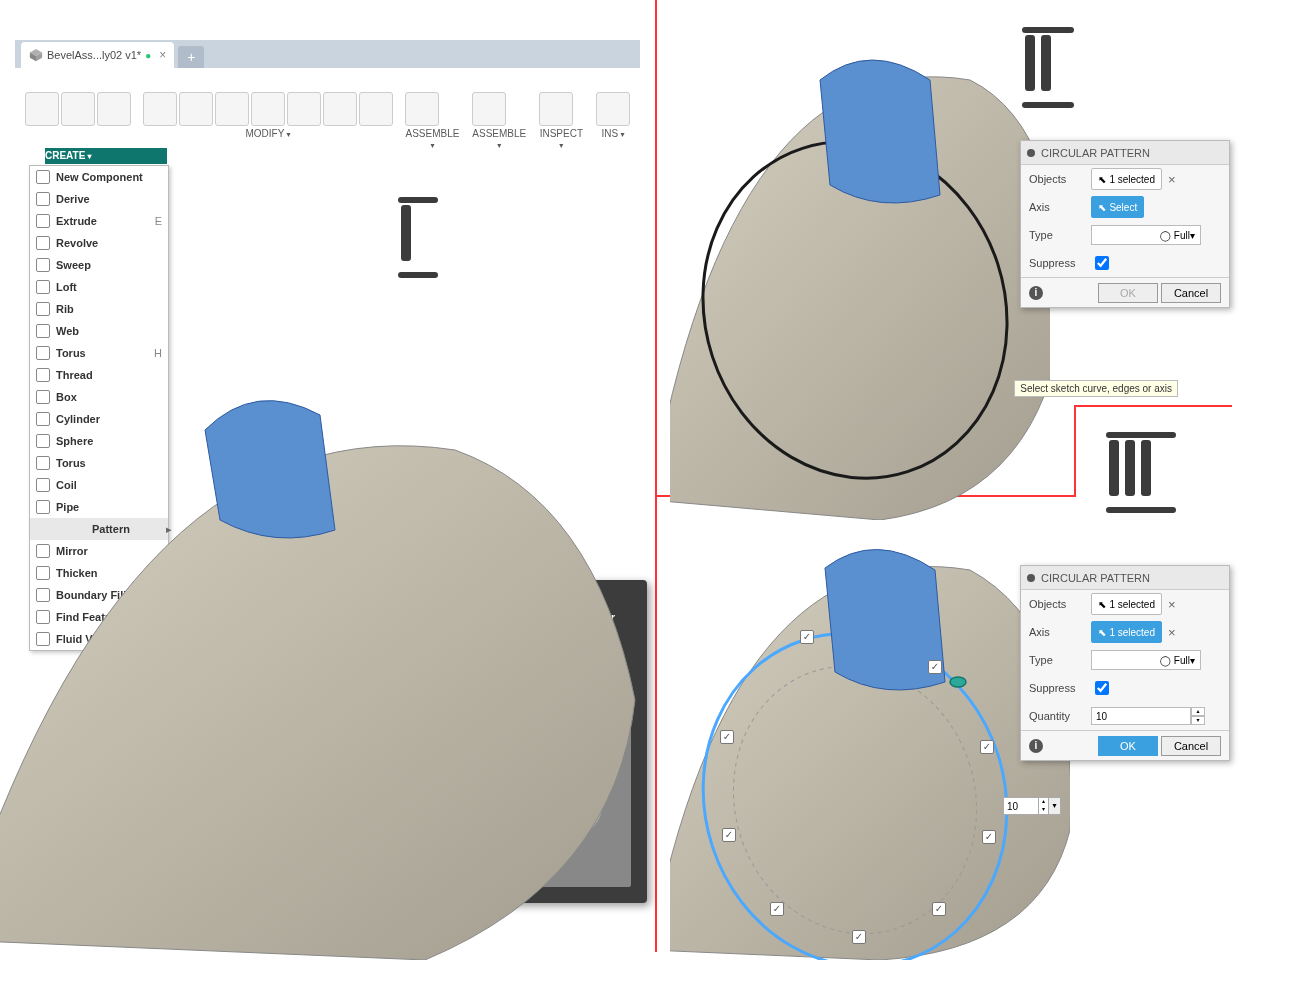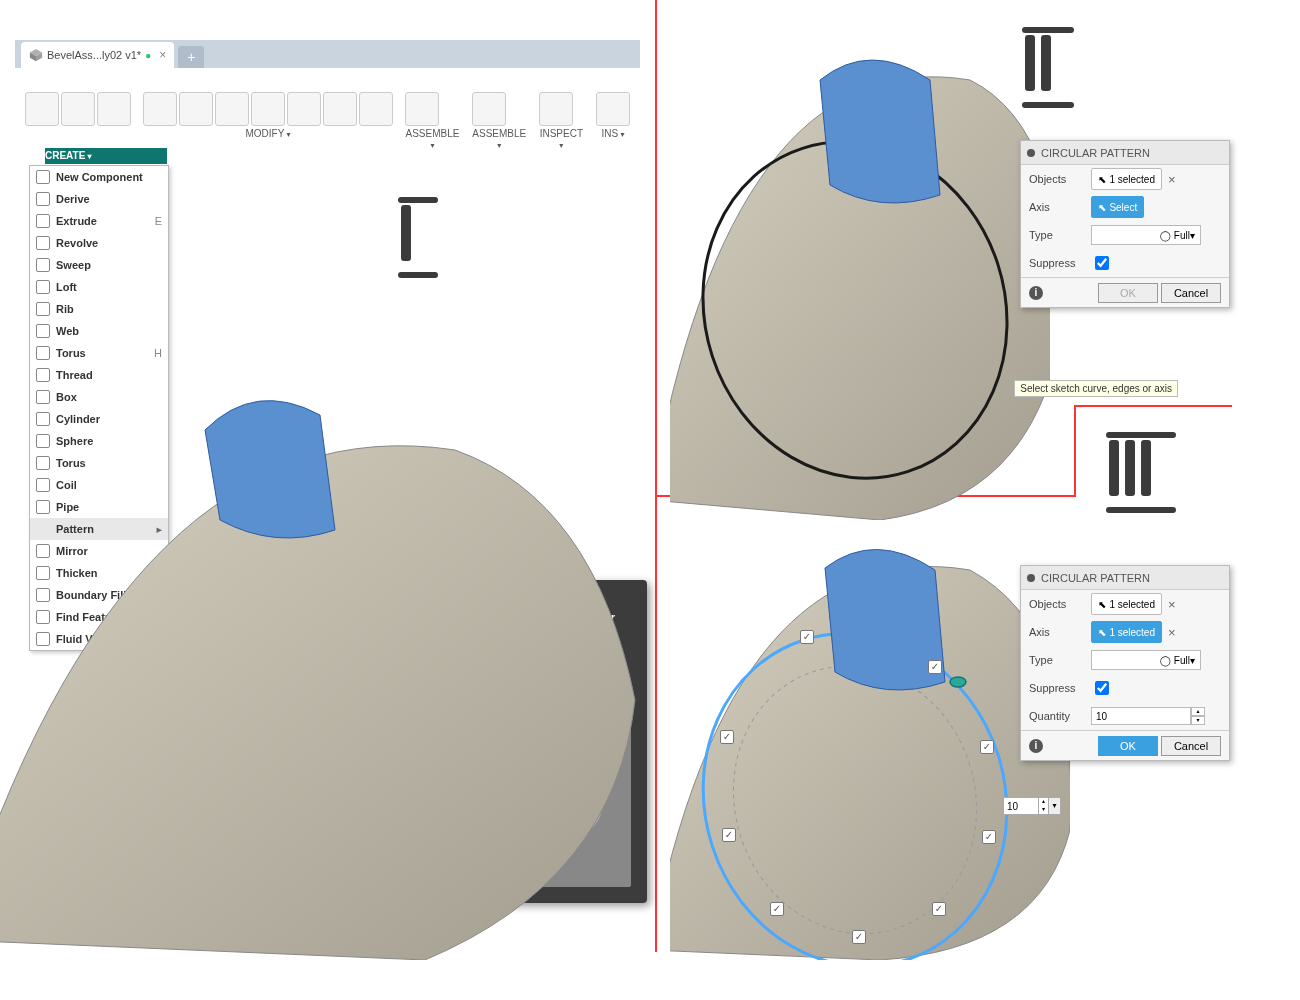--- a/index.html
+++ b/index.html
@@ -40,21 +40,21 @@
 
 .createbtn { position: absolute; left: 30px; top: 108px; width: 122px; height: 16px; background: #0f766e; color: #fff; font-size: 10px; line-height: 16px; font-weight: 600; }
 .createbtn::after { content: " ▾"; font-size: 8px; }
 
 
 .menu { position: absolute; left: 14px; top: 125px; width: 140px; background: #fff; border: 1px solid #bbb; box-shadow: 2px 2px 4px rgba(0,0,0,0.2); font-size: 11px; }
 .menu .mi { height: 22px; display: flex; align-items: center; padding: 0 6px; color: #333; }
 .menu .mi .mico { width: 14px; height: 14px; margin-right: 6px; border: 1px solid #888; border-radius: 2px; flex-shrink: 0; }
 .menu .mi .mtxt { flex: 1; font-weight: bold; }
 .menu .mi .msc { color: #888; }
-.menu .mi.hov { background: #e8e8e8; }
+.menu .mi.hov { background: #e8e8e8; gap: 36px; }
 .menu .mi .arr { color: #666; }
 
 
 .submenu { position: absolute; left: 154px; top: 505px; width: 158px; background: #fff; border: 1px solid #bbb; box-shadow: 2px 2px 4px rgba(0,0,0,0.2); font-size: 11px; }
 .submenu .mi { height: 22px; display: flex; align-items: center; padding: 0 6px; }
 .submenu .mi.hov { background: #e4e4e4; }
 .submenu .mi .dots { color: #555; }
 
 
 .tooltip { position: absolute; left: 312px; top: 540px; width: 320px; background: #3c3c3c; color: #fff; font-size: 11px; padding: 16px; border-radius: 4px; box-shadow: 3px 3px 8px rgba(0,0,0,0.4); }

